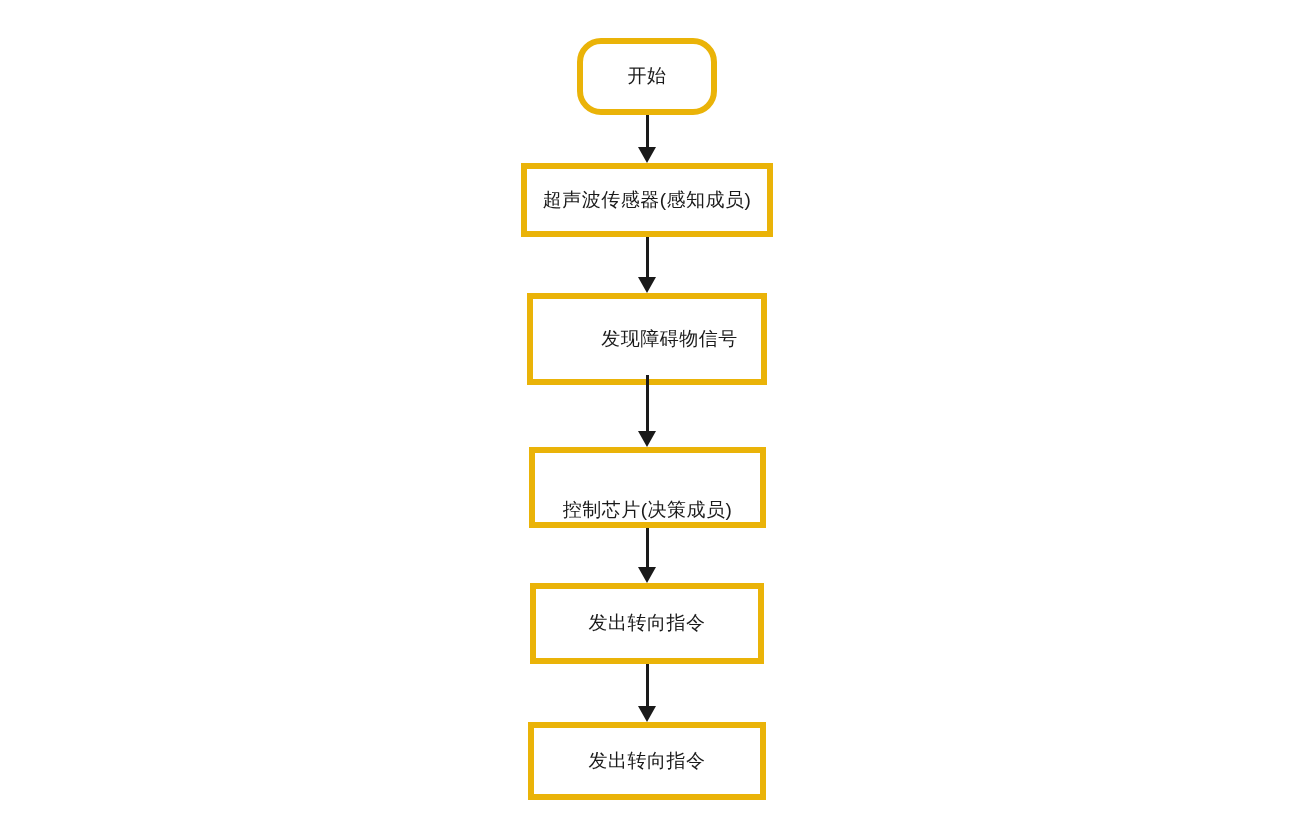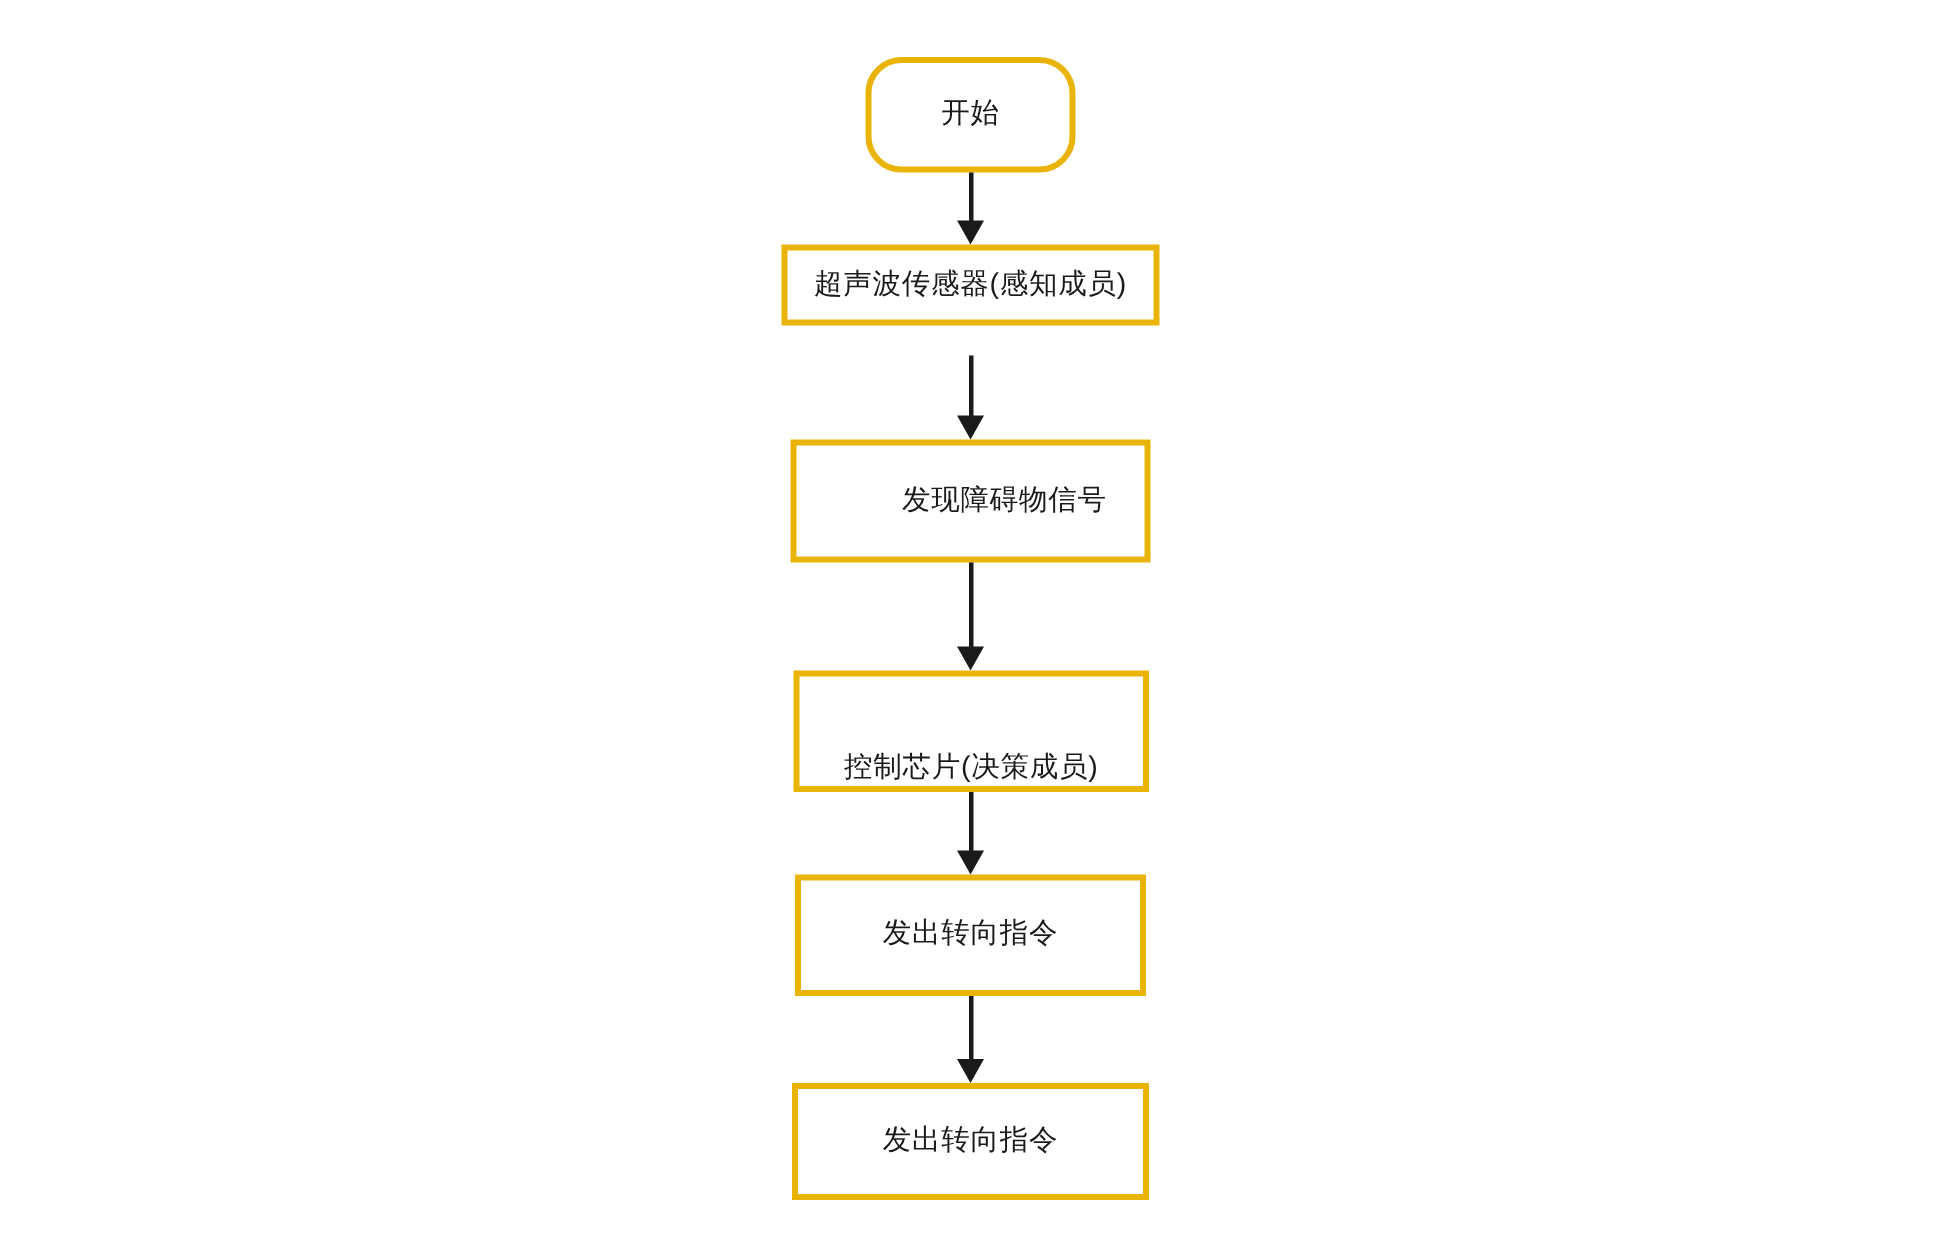--- a/index.html
+++ b/index.html
@@ -11,21 +11,21 @@
   .canvas {
     position: relative;
     width: 1296px;
     height: 840px;
     background: #ffffff;
     overflow: hidden;
   }
   .node {
     position: absolute;
     box-sizing: border-box;
-    border: 4px solid #eab308;
+    border: 6px solid #eab308;
     background: #ffffff;
     color: #1a1a1a;
     display: flex;
     align-items: center;
     justify-content: center;
     font-size: 19px;
     letter-spacing: 0.5px;
     text-align: center;
   }
   .node.rounded {
@@ -60,25 +60,25 @@
 </style>
 </head>
 <body>
 
 <div class="canvas">
 
   <div class="node rounded" style="left:577px; top:38px; width:140px; height:77px;">
     <span class="label">开始</span>
   </div>
 
-  <div class="node" style="left:521px; top:163px; width:252px; height:54px;align-items:center;">
+  <div class="node" style="left:521px; top:163px; width:252px; height:74px;align-items:center;">
     <span class="label">超声波传感器(感知成员)</span>
   </div>
 
-  <div class="node" style="left:527px; top:293px; width:240px; height:82px;padding-left:45px;">
+  <div class="node" style="left:527px; top:293px; width:240px; height:92px;padding-left:45px;">
     <span class="label">发现障碍物信号</span>
   </div>
 
   <div class="node" style="left:529px; top:447px; width:237px; height:81px;align-items:flex-end;">
     <span class="label">控制芯片(决策成员)</span>
   </div>
 
   <div class="node" style="left:530px; top:583px; width:234px; height:81px;">
     <span class="label">发出转向指令</span>
   </div>

